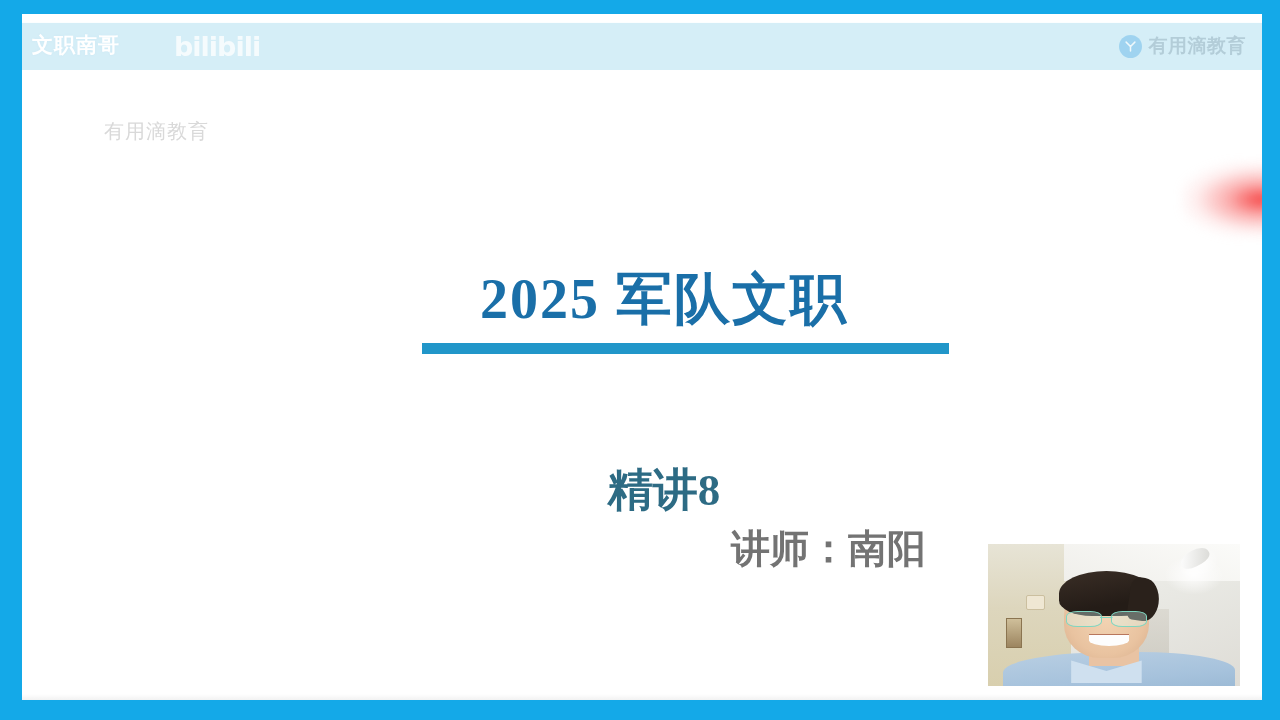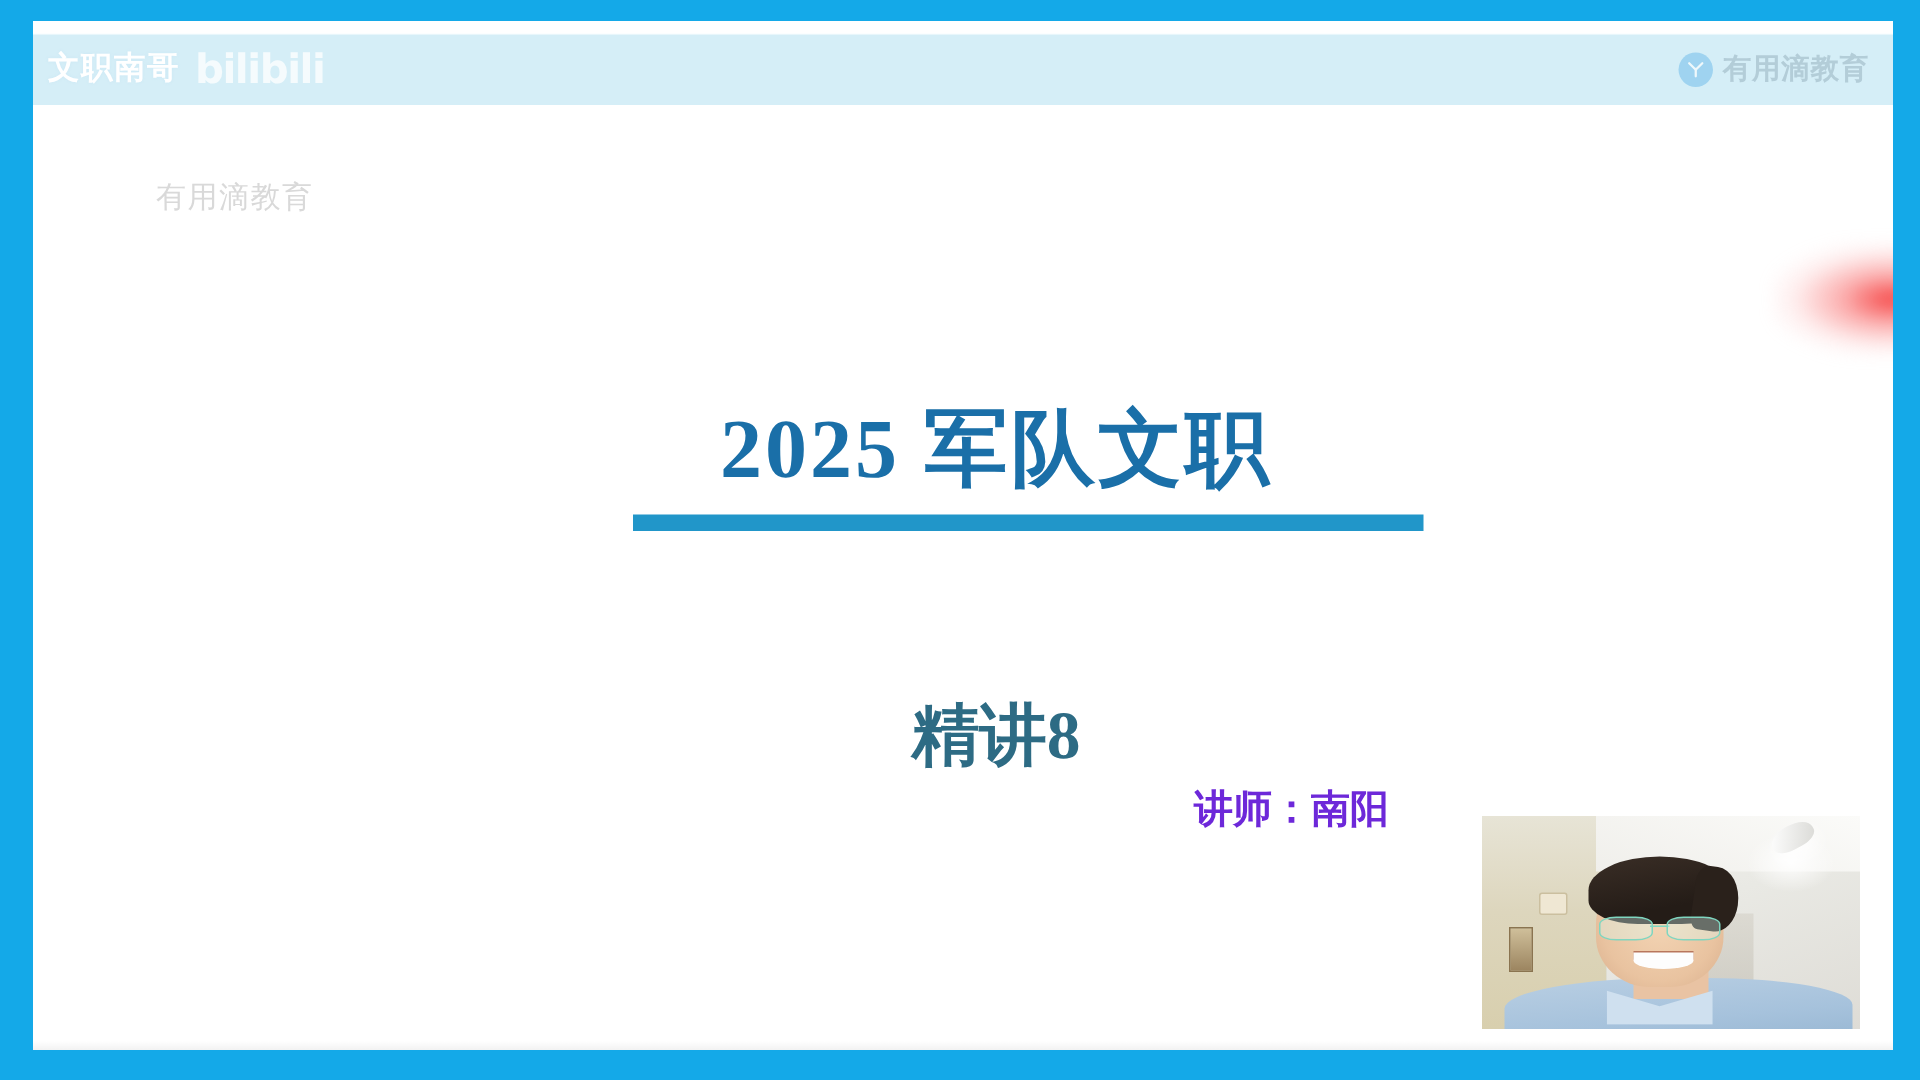--- a/index.html
+++ b/index.html
@@ -43,20 +43,21 @@
     text-shadow:0 0 2px rgba(200,230,245,.8);
     white-space:nowrap;
   }
   #bilibili-wm{
     font-family:"DejaVu Sans","Liberation Sans",sans-serif;
     font-size:27px;font-weight:700;
     color:rgba(255,255,255,.75);
     letter-spacing:-1px;
     filter:blur(.4px);
     white-space:nowrap;
+    margin-left:44px;
   }
   #topbar .right{
     margin-left:auto;margin-right:16px;
     display:flex;align-items:center;gap:7px;
     opacity:.62;
   }
   #brand-badge{
     width:23px;height:23px;border-radius:50%;
     background:#7fc4ec;
     display:flex;align-items:center;justify-content:center;
@@ -129,22 +130,22 @@
     position:absolute;left:0;right:0;top:446px;
     text-align:center;
     font-family:"Liberation Serif","DejaVu Serif",serif;
     font-size:45px;font-weight:700;
     color:#2d6b84;
     white-space:nowrap;
   }
   #instructor{
     position:absolute;right:336px;top:508px;
     font-family:"Liberation Serif","DejaVu Serif",serif;
-    font-size:26px;font-weight:700;
-    color:#6d28d9;
+    font-size:39px;font-weight:700;
+    color:#737373;
     white-space:nowrap;
   }
 
   
   #webcam{
     position:absolute;left:988px;top:544px;
     width:252px;height:142px;
     overflow:hidden;
     background:#cfd4cd;
   }

